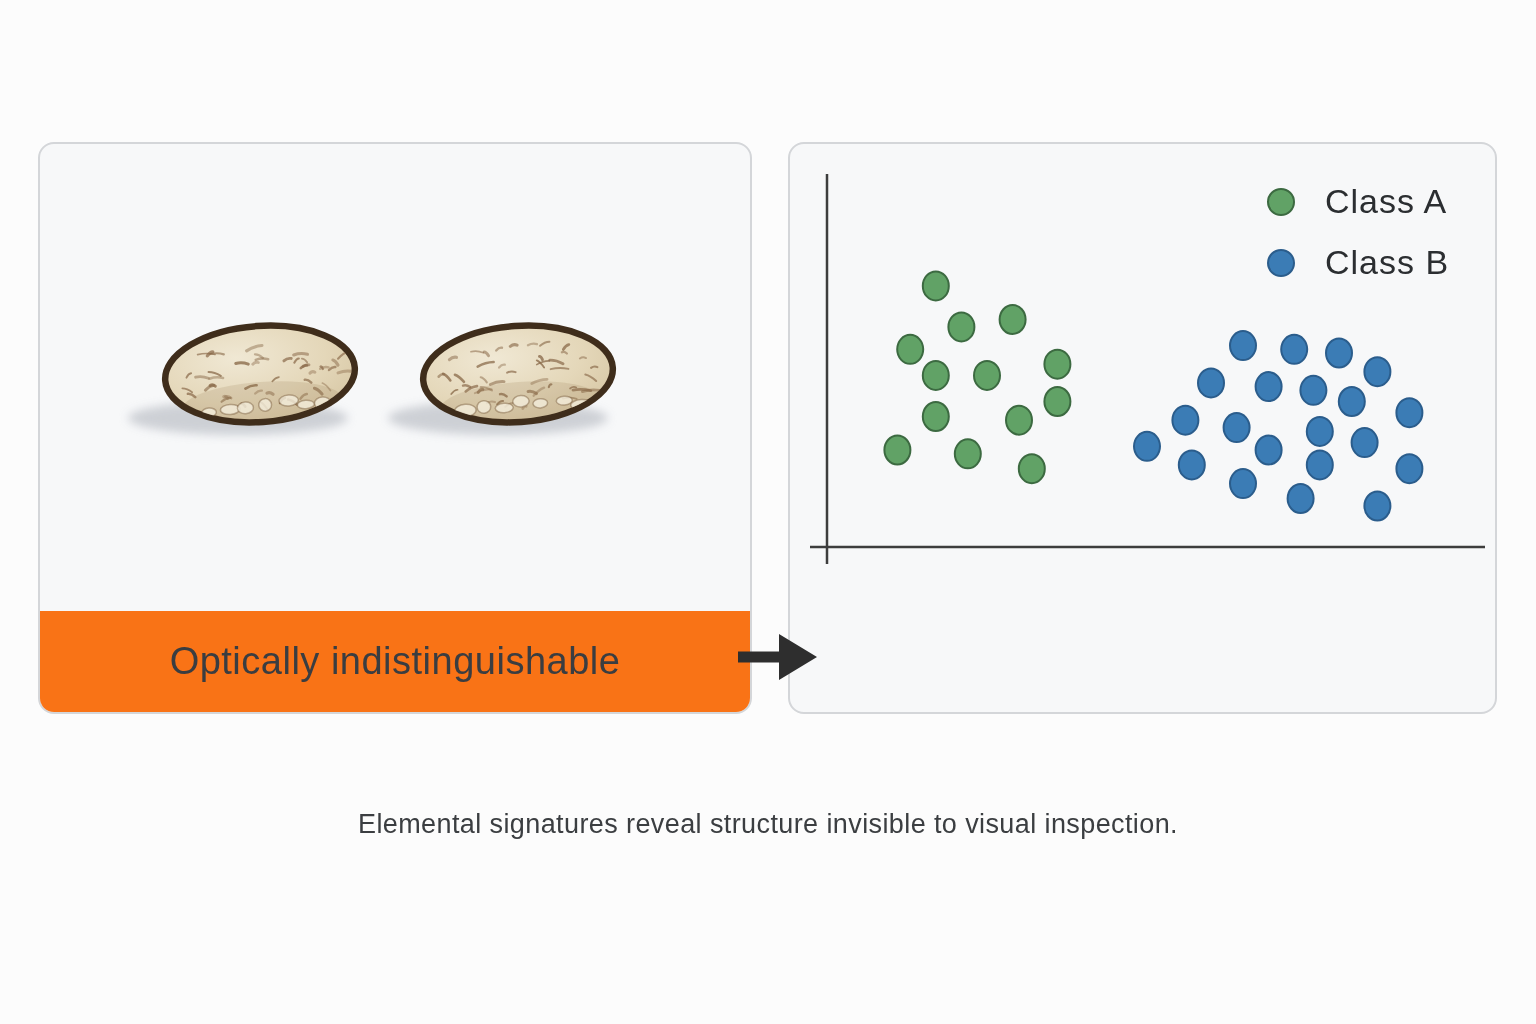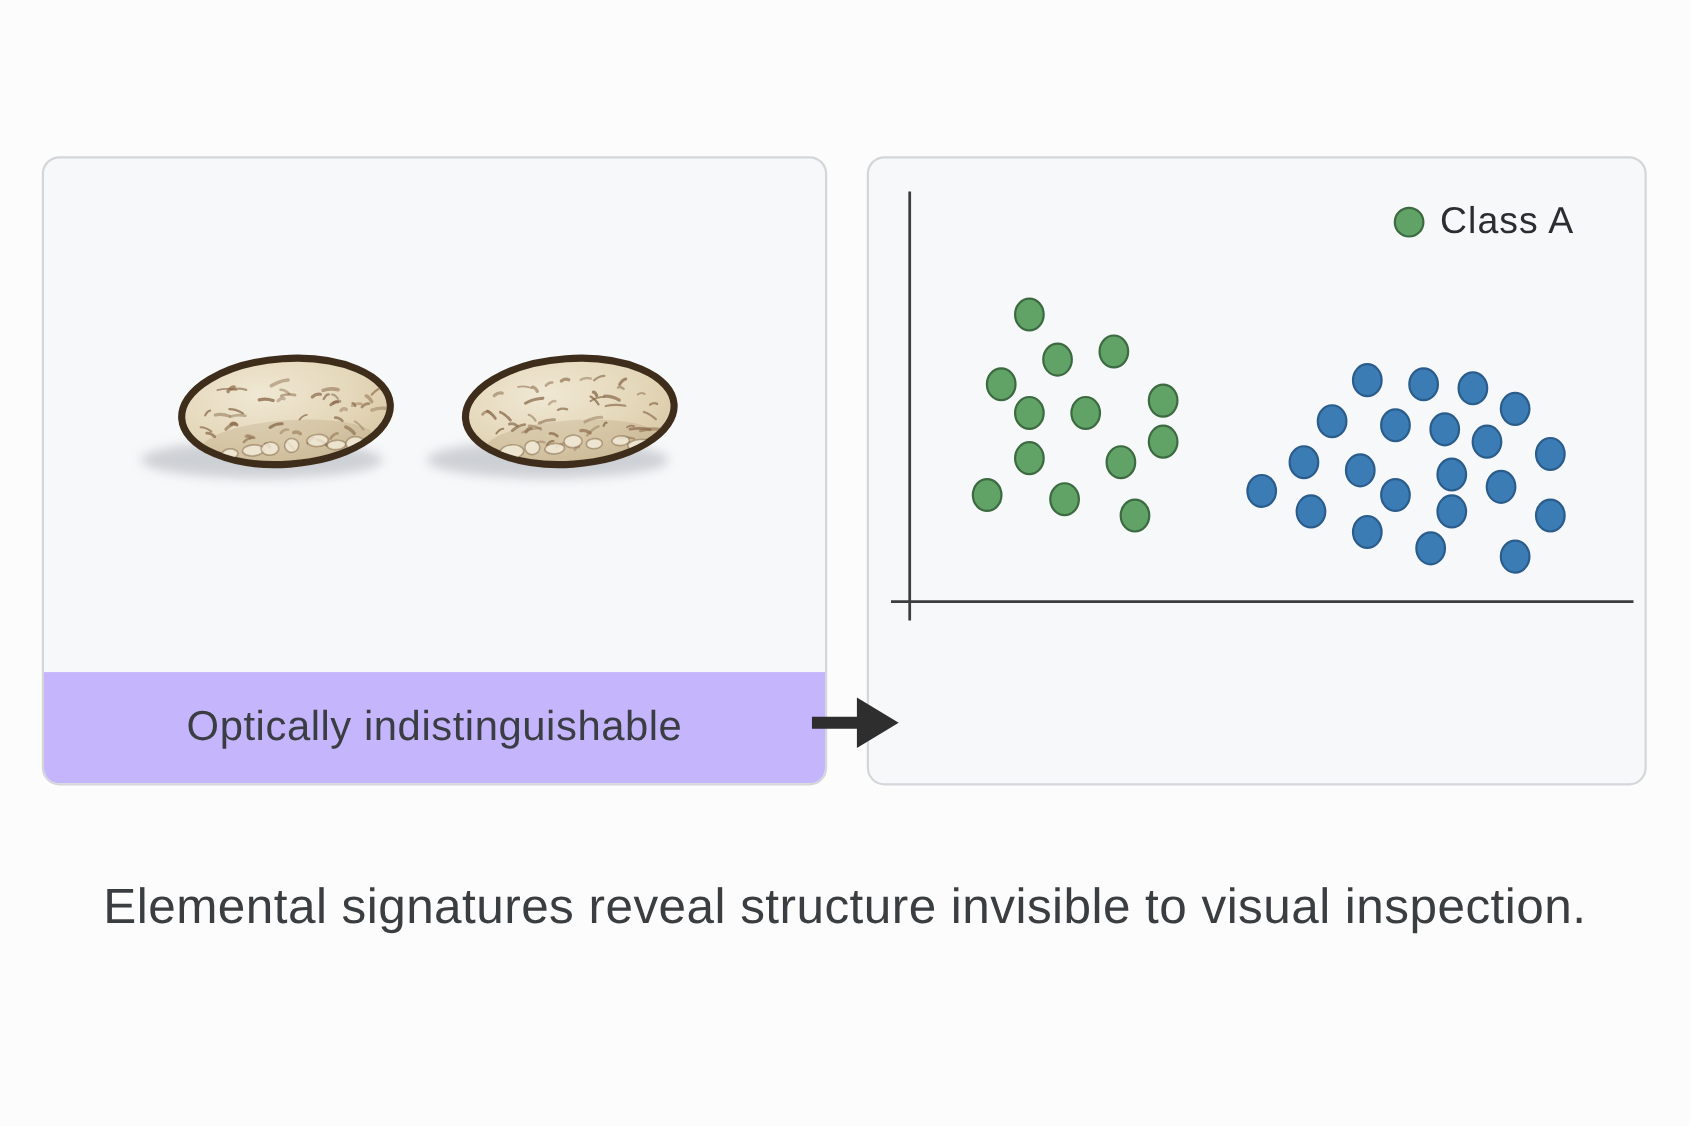--- a/index.html
+++ b/index.html
@@ -10,39 +10,39 @@
   }
   .card{
     position:absolute;top:142px;height:572px;
     background:#f7f8f9;border:2px solid #d4d6d9;border-radius:16px;
     box-sizing:border-box;overflow:hidden;
   }
   #left-card{left:38px;width:714px;}
   #right-card{left:788px;width:709px;}
   .caption-band{
     position:absolute;left:0;right:0;bottom:0;height:101px;
-    background:#c4b5fd;display:flex;align-items:center;justify-content:center;
+    background:#f97316;display:flex;align-items:center;justify-content:center;
   }
   .caption-text{
     font-size:38px;color:#3a3d41;letter-spacing:0.5px;white-space:nowrap;
   }
   .panel-svg{position:absolute;left:0;top:0;}
   .legend{
     position:absolute;left:477px;top:37px;display:flex;flex-direction:column;gap:20px;
   }
-  .legend-row{display:flex;align-items:center;gap:14px;height:41px;}
+  .legend-row{display:flex;align-items:center;gap:30px;height:41px;}
   .legend-dot{
     width:28px;height:28px;border-radius:50%;box-sizing:border-box;border:2px solid #444;
   }
   .legend-label{font-size:34px;color:#2b2e31;letter-spacing:1px;white-space:nowrap;}
   #arrow-wrap{position:absolute;left:738px;top:633px;width:80px;height:48px;z-index:5;}
   #bottom-caption{
     position:absolute;left:0;top:798px;width:1536px;height:52px;
     display:flex;align-items:center;justify-content:center;
-    font-size:45px;color:#3b3e41;letter-spacing:0.4px;white-space:nowrap;
+    font-size:27px;color:#3b3e41;letter-spacing:0.4px;white-space:nowrap;
   }
 </style>
 </head>
 <body>
 
 <div class="card" id="left-card">
   <svg class="panel-svg" id="seed-svg" width="710" height="469" viewBox="0 0 710 469">
     <defs>
       <radialGradient id="seedGrad" cx="38%" cy="32%" r="85%">
         <stop offset="0%" stop-color="#f0e8d4"></stop>
@@ -225,16 +225,20 @@
         <ellipse cx="453.0" cy="339.6" rx="13" ry="14.5" fill="#3b7cb5" stroke="#2b5d8c" stroke-width="2"></ellipse>
         <ellipse cx="510.6" cy="354.5" rx="13" ry="14.5" fill="#3b7cb5" stroke="#2b5d8c" stroke-width="2"></ellipse>
         <ellipse cx="587.4" cy="362.0" rx="13" ry="14.5" fill="#3b7cb5" stroke="#2b5d8c" stroke-width="2"></ellipse>
       </g>
   </svg>
   <div class="legend">
     <div class="legend-row">
       <span class="legend-dot" id="legend-dot-a" style="background: rgb(97, 162, 102); border-color: rgb(60, 106, 65);"></span>
       <span class="legend-label">Class A</span>
     </div>
+    <div class="legend-row">
+      <span class="legend-dot" id="legend-dot-b" style="background: rgb(59, 124, 181); border-color: rgb(43, 93, 140);"></span>
+      <span class="legend-label">Class B</span>
+    </div>
   </div>
 </div>
 
 <div id="bottom-caption">Elemental signatures reveal structure invisible to visual inspection.</div>
 
 </body></html>

